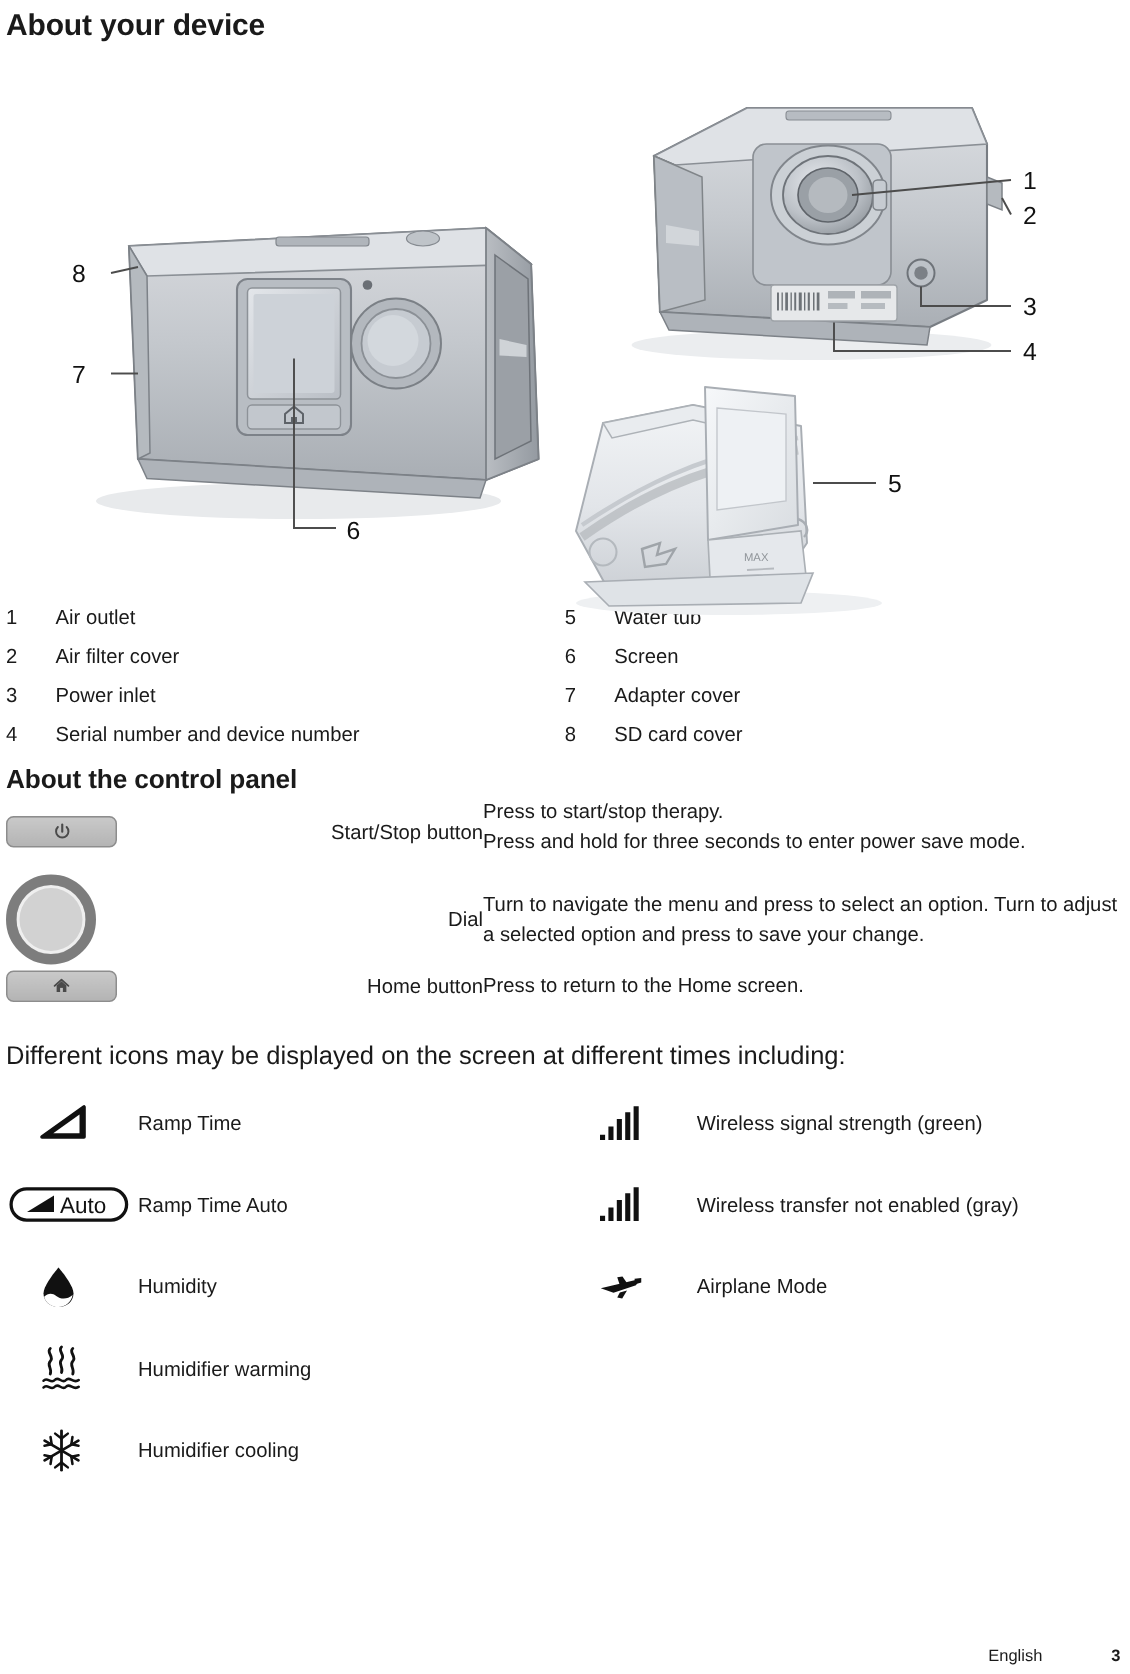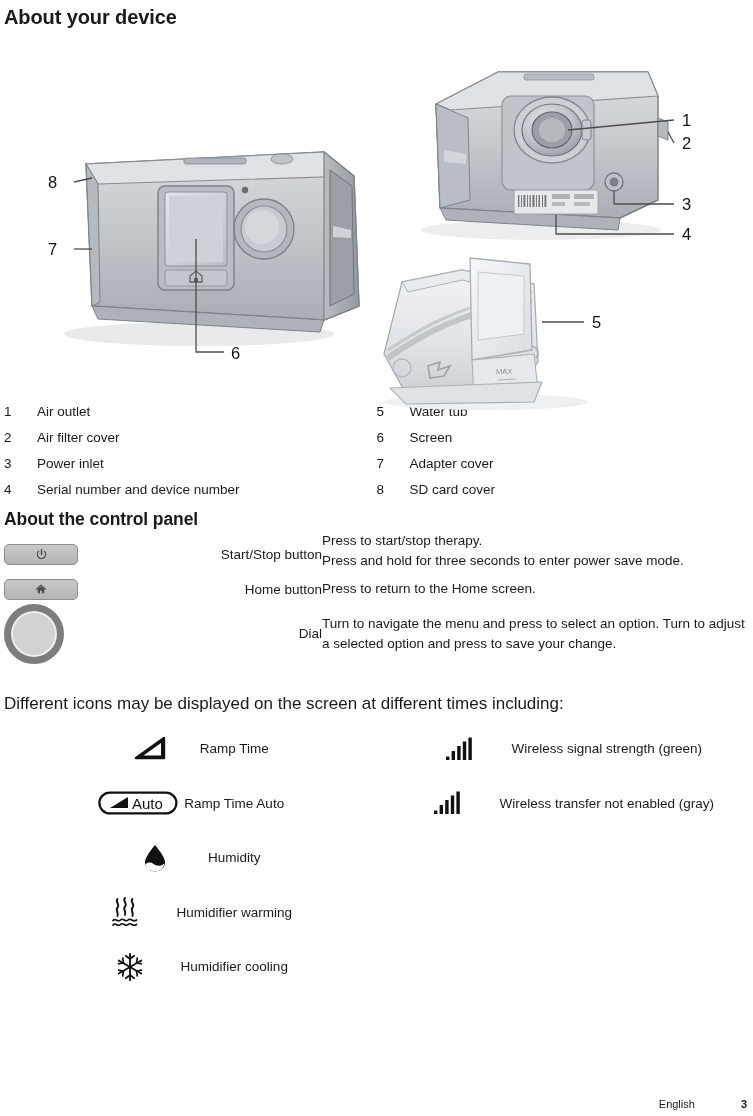--- a/index.html
+++ b/index.html
@@ -78,21 +78,21 @@
     background: #d2d2d2;
     border: 7px solid #7d7d7d;
     box-shadow: inset 0 0 0 2px #efefef;
     margin: 4px 0;
   }
 
   
   .icons-intro { font-size: 17px; margin-top: 26px; margin-bottom: 4px; }
   .icons-wrap { display: flex; margin-top: 8px; }
   .icons-col { width: 50%; }
-  .icon-row { display: flex; align-items: center; height: 54.5px; justify-content: center; }
+  .icon-row { display: flex; align-items: center; height: 54.5px; }
   .icon-box {
     width: 88px; flex: none;
     display: flex; align-items: center; justify-content: flex-start;
     padding-left: 22px;
   }
   .icon-label { font-size: 13.5px; }
 
   
   .footer {
     position: absolute;
@@ -344,38 +344,38 @@
             </svg>
           </div>
         </td>
         <td class="ctrl-name-cell">Start/Stop button</td>
         <td class="ctrl-desc-cell" style="white-space: pre-line;">Press to start/stop therapy.
 Press and hold for three seconds to enter power save mode.</td>
       </tr>
 
       <tr>
         <td class="ctrl-icon-cell">
+          <div class="hw-dial"></div>
+        </td>
+        <td class="ctrl-name-cell">Dial</td>
+        <td class="ctrl-desc-cell">Turn to navigate the menu and press to select an option. Turn to adjust a selected option and press to save your change.</td>
+      </tr>
+
+      <tr>
+        <td class="ctrl-icon-cell">
           <div class="hw-button">
             <svg width="14" height="13" viewBox="0 0 24 24">
               <path d="M3.5 11.5 L12 4 L20.5 11.5" stroke="#4a4a4a" stroke-width="2.2" fill="none" stroke-linecap="round" stroke-linejoin="round"></path>
               <path d="M6 11 L6 19 L18 19 L18 11 L12 5.8 Z" fill="#4a4a4a"></path>
               <rect x="10.3" y="14" width="3.4" height="5" fill="#c0c0c0"></rect>
             </svg>
           </div>
         </td>
         <td class="ctrl-name-cell">Home button</td>
         <td class="ctrl-desc-cell">Press to return to the Home screen.</td>
-      </tr>
-
-      <tr>
-        <td class="ctrl-icon-cell">
-          <div class="hw-dial"></div>
-        </td>
-        <td class="ctrl-name-cell">Dial</td>
-        <td class="ctrl-desc-cell">Turn to navigate the menu and press to select an option. Turn to adjust a selected option and press to save your change.</td>
       </tr>
     </tbody>
   </table>
 
   <p class="icons-intro">Different icons may be displayed on the screen at different times including:</p>
 
   <div class="icons-wrap">
 
     <div class="icons-col">
 
@@ -476,20 +476,31 @@
             <rect x="6.6" y="15" width="3.4" height="9" fill="#111"></rect>
             <rect x="12.2" y="10" width="3.4" height="14" fill="#111"></rect>
             <rect x="17.8" y="5.5" width="3.4" height="18.5" fill="#111"></rect>
             <rect x="23.4" y="1.5" width="3.4" height="22.5" fill="#111"></rect>
           </svg>
         </div>
         <span class="icon-label">Wireless transfer not enabled (gray)</span>
       </div>
 
 
+      <div class="icon-row">
+        <div class="icon-box">
+          <svg width="30" height="26" viewBox="0 0 30 26">
+            <path d="M1.5 13.8 L27.5 7.6 L25 11.8 L10 16.8 Z" fill="#111"></path>
+            <path d="M12.5 6.5 L16 6 L19.5 11.2 L14.5 12.6 Z" fill="#111"></path>
+            <path d="M12.5 20 L15.8 20.6 L19 15.3 L14.2 16.6 Z" fill="#111"></path>
+            <path d="M24 7.5 L28.5 7 L28.5 10 L24.5 11.2 Z" fill="#111"></path>
+          </svg>
+        </div>
+        <span class="icon-label">Airplane Mode</span>
+      </div>
     </div>
   </div>
 
   <div class="footer">
     <span class="footer-lang">English</span>
     <span class="footer-page">3</span>
   </div>
 
 </div>
 

